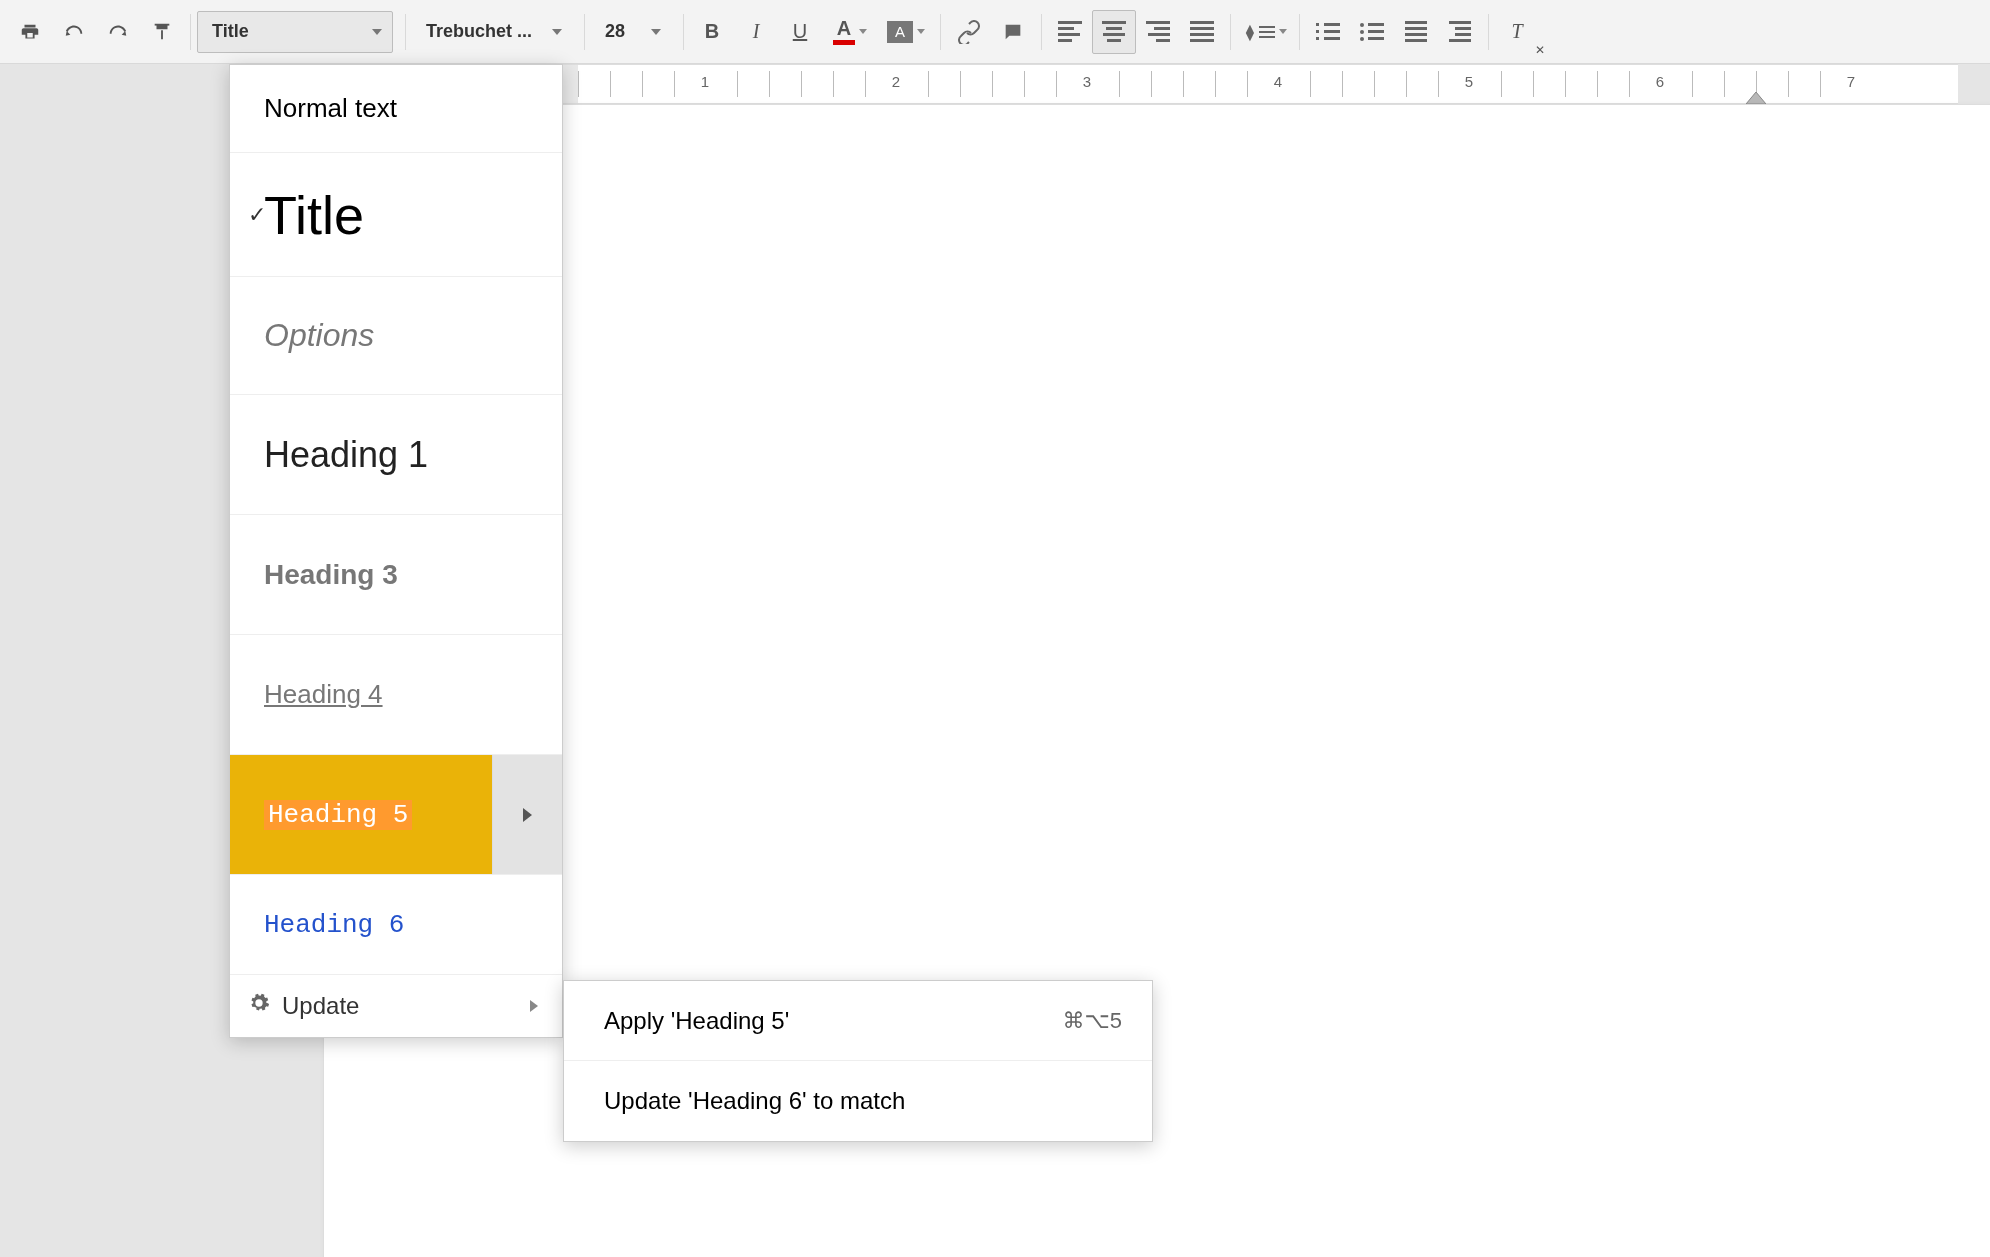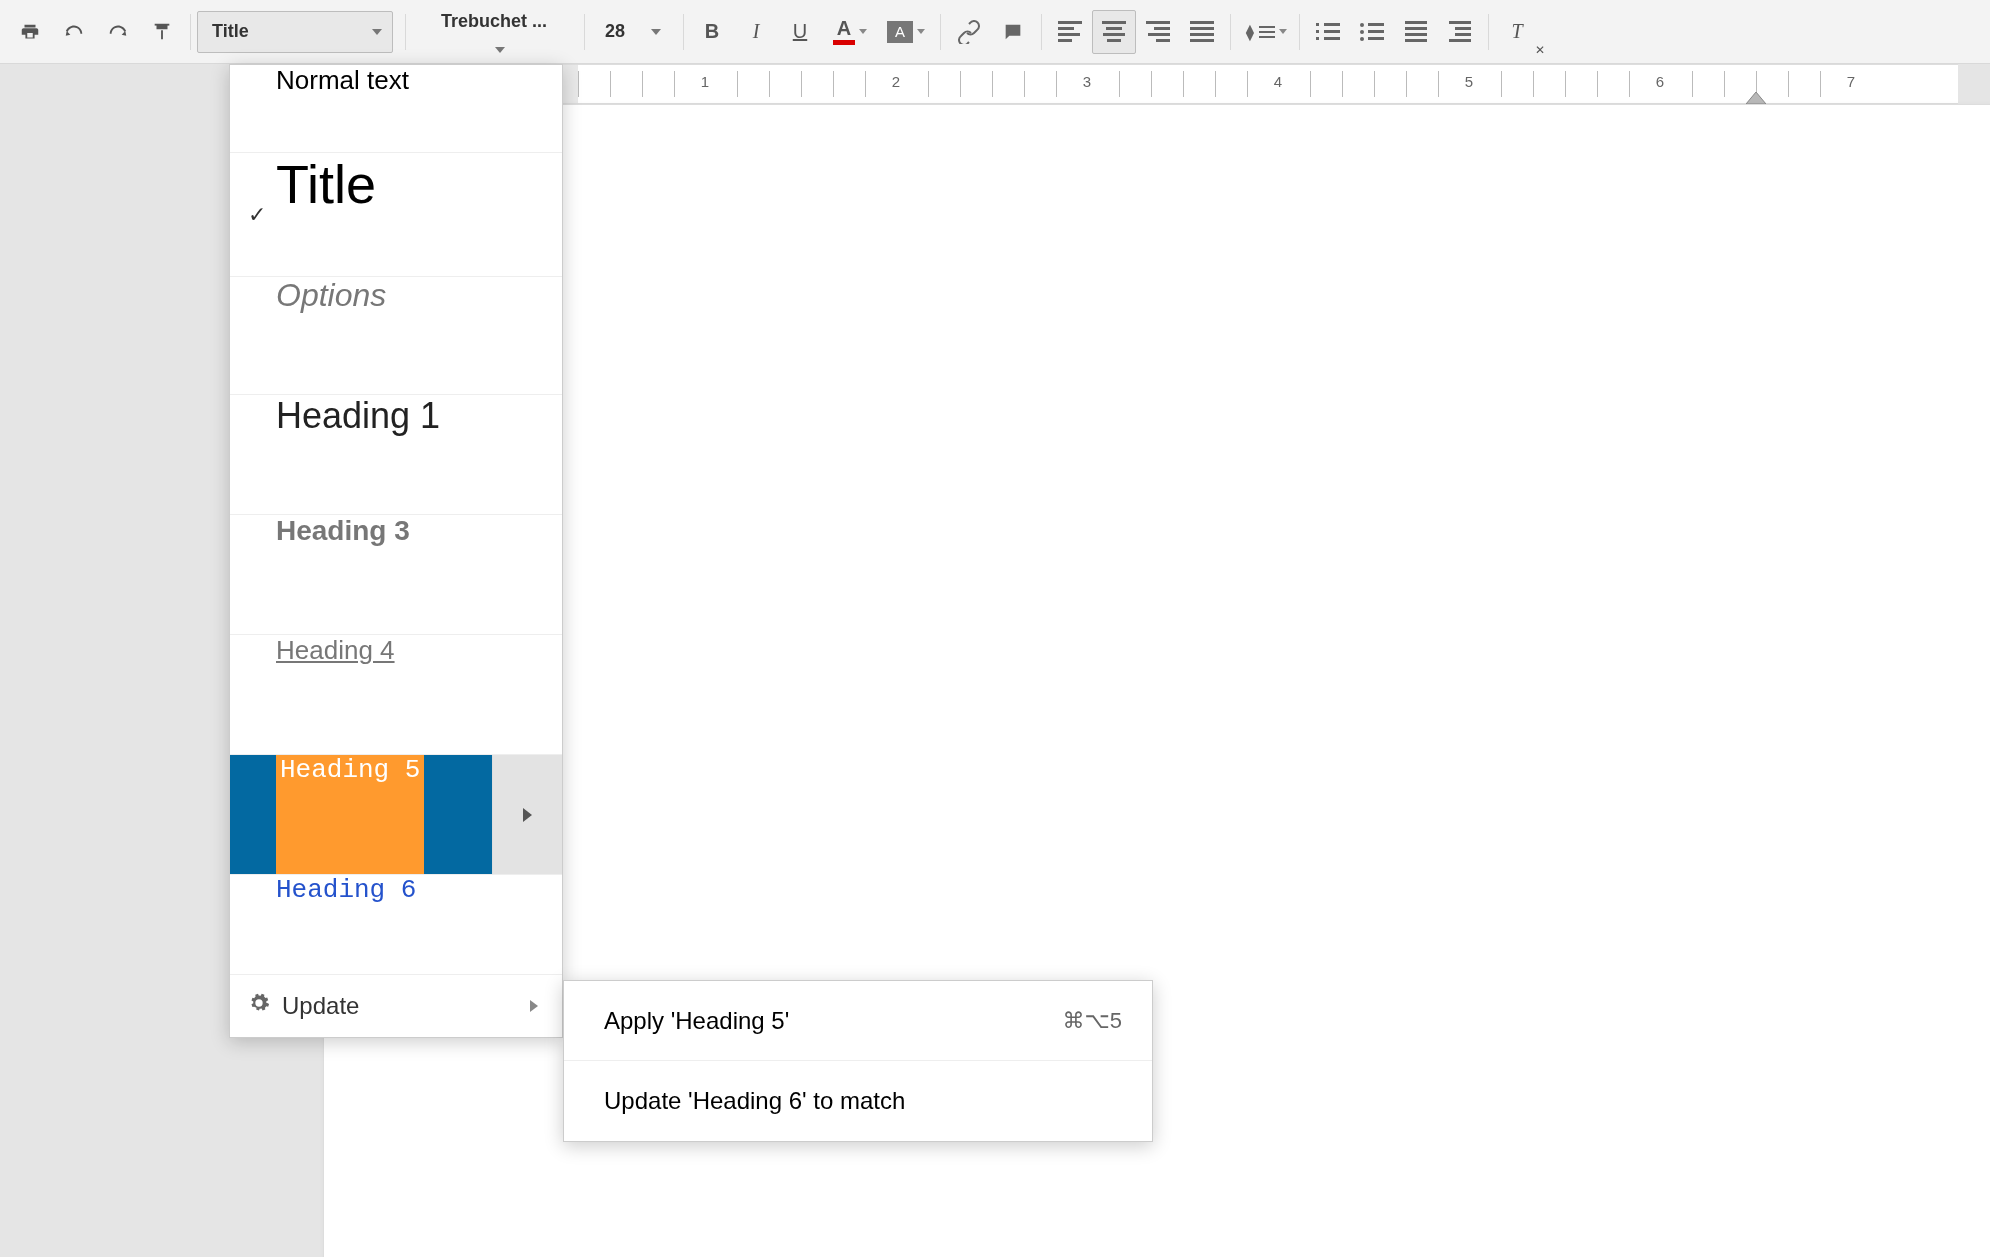--- a/index.html
+++ b/index.html
@@ -53,21 +53,21 @@
     border-color: #bdbdbd;
   }
   .combo .caret {
     margin-left: 12px;
     width: 0; height: 0;
     border-left: 5px solid transparent;
     border-right: 5px solid transparent;
     border-top: 6px solid #777;
   }
   .combo-styles { width: 196px; }
-  .combo-font   { width: 160px; flex-direction: column; }
+  .combo-font   { width: 160px; }
   .combo-size   { width: 80px; }
 
   .tb-btn.dropdown { width: 56px; gap:4px; }
   .tb-btn.dropdown .caret {
     width:0;height:0;
     border-left:4px solid transparent;
     border-right:4px solid transparent;
     border-top:5px solid #888;
   }
   .tb-btn.selected {
@@ -166,26 +166,26 @@
     width:334px;
     background:#fff;
     border:1px solid #ccc;
     box-shadow:0 4px 18px rgba(0,0,0,.2);
     z-index:10;
     font-family: Arial, Helvetica, sans-serif;
   }
   .style-item{
     height:120px;
     border-bottom:1px solid #eee;
-    display:flex;
-    padding-left:46px;
+    display:flex;align-items:center;
+    padding-left:34px;
     position:relative;
     cursor:pointer;
   }
-  .style-item.sel{background:#0369a1}
+  .style-item.sel{background:#eab308}
   .style-item .chk{
     position:absolute; left:18px; top:50%; transform:translateY(-50%);
     font-size:22px; color:#333;
   }
   .style-item .submenu-arrow{
     position:absolute;right:0;top:0;bottom:0;width:70px;
     border-left:1px solid #ddd;
     display:flex;align-items:center;justify-content:center;
   }
   .style-item.sel .submenu-arrow{background:#e3e3e3}

